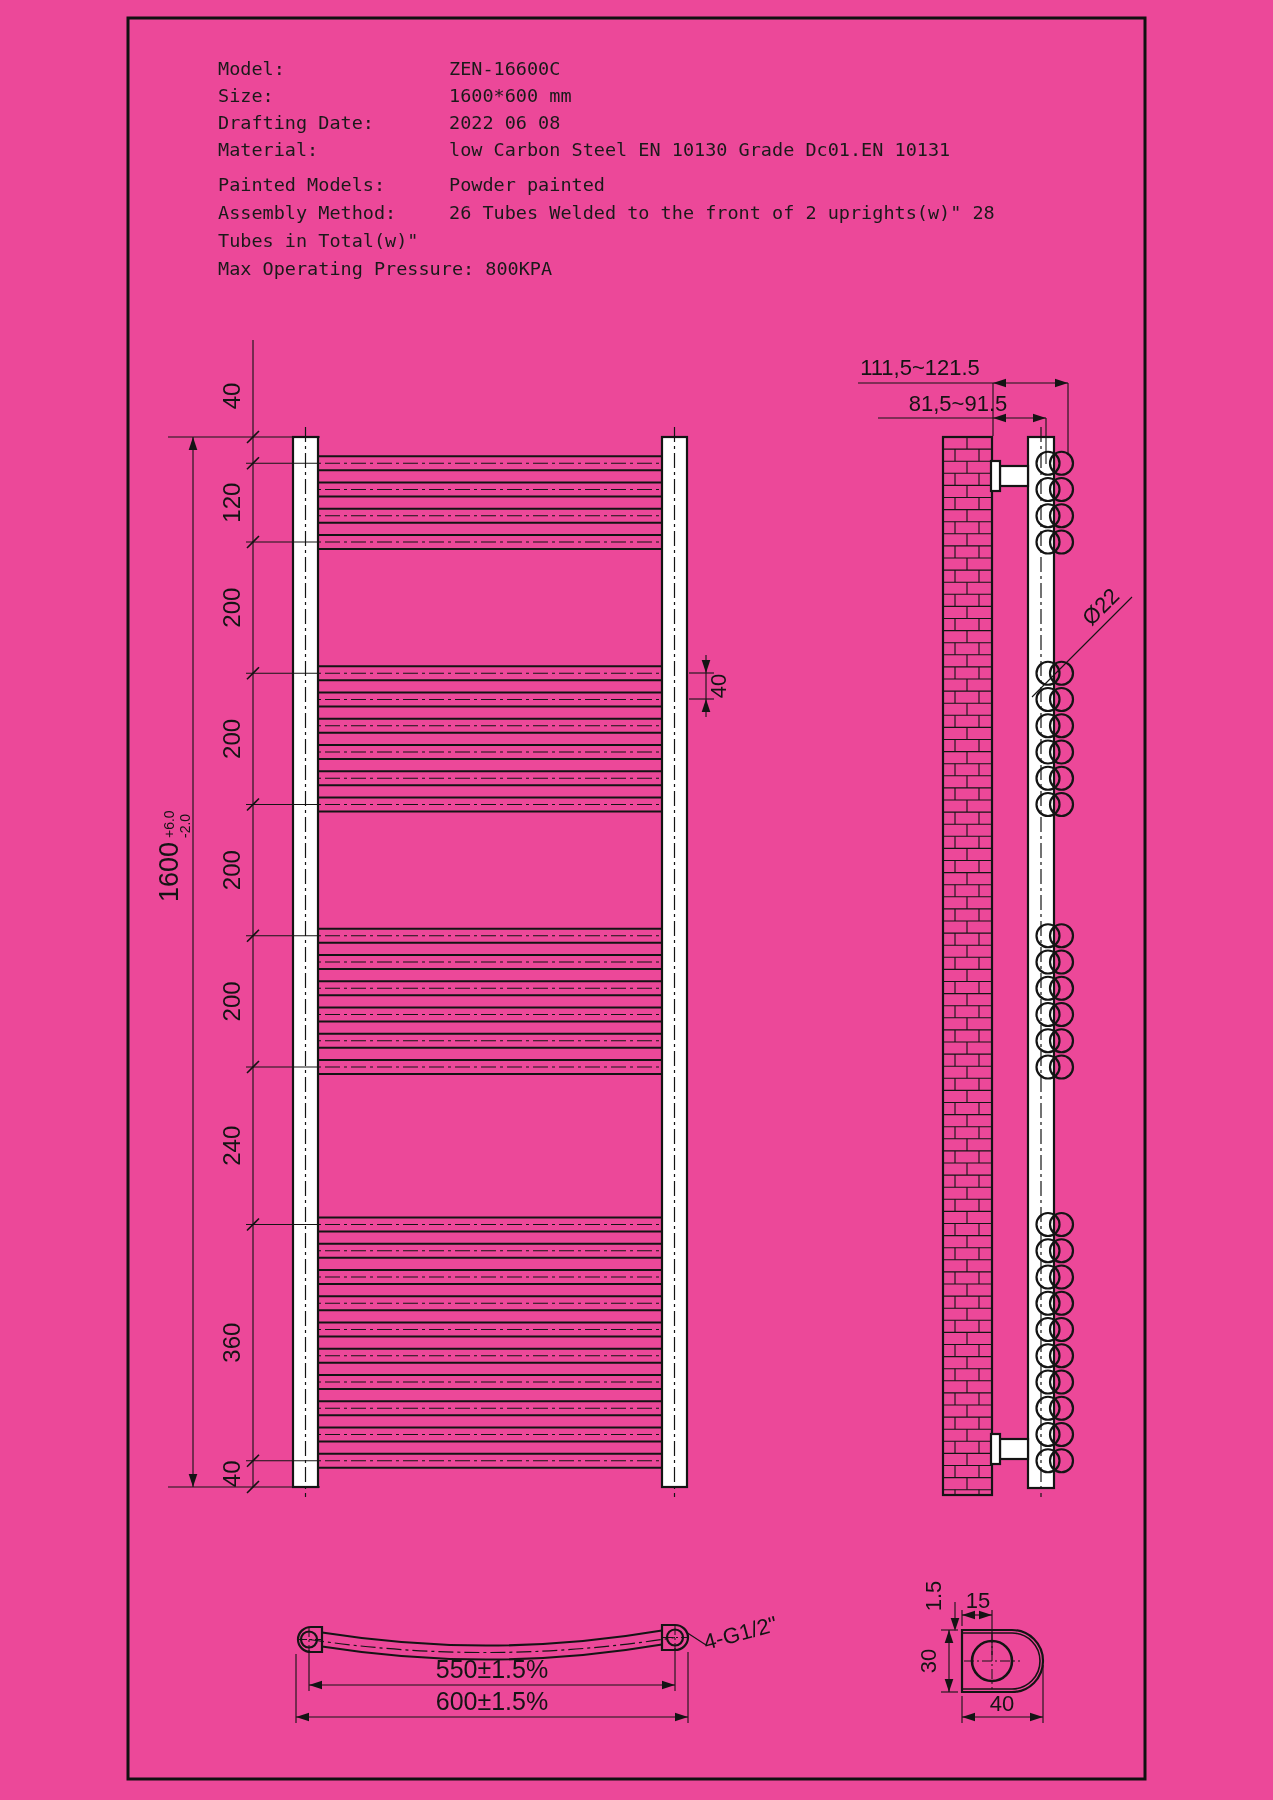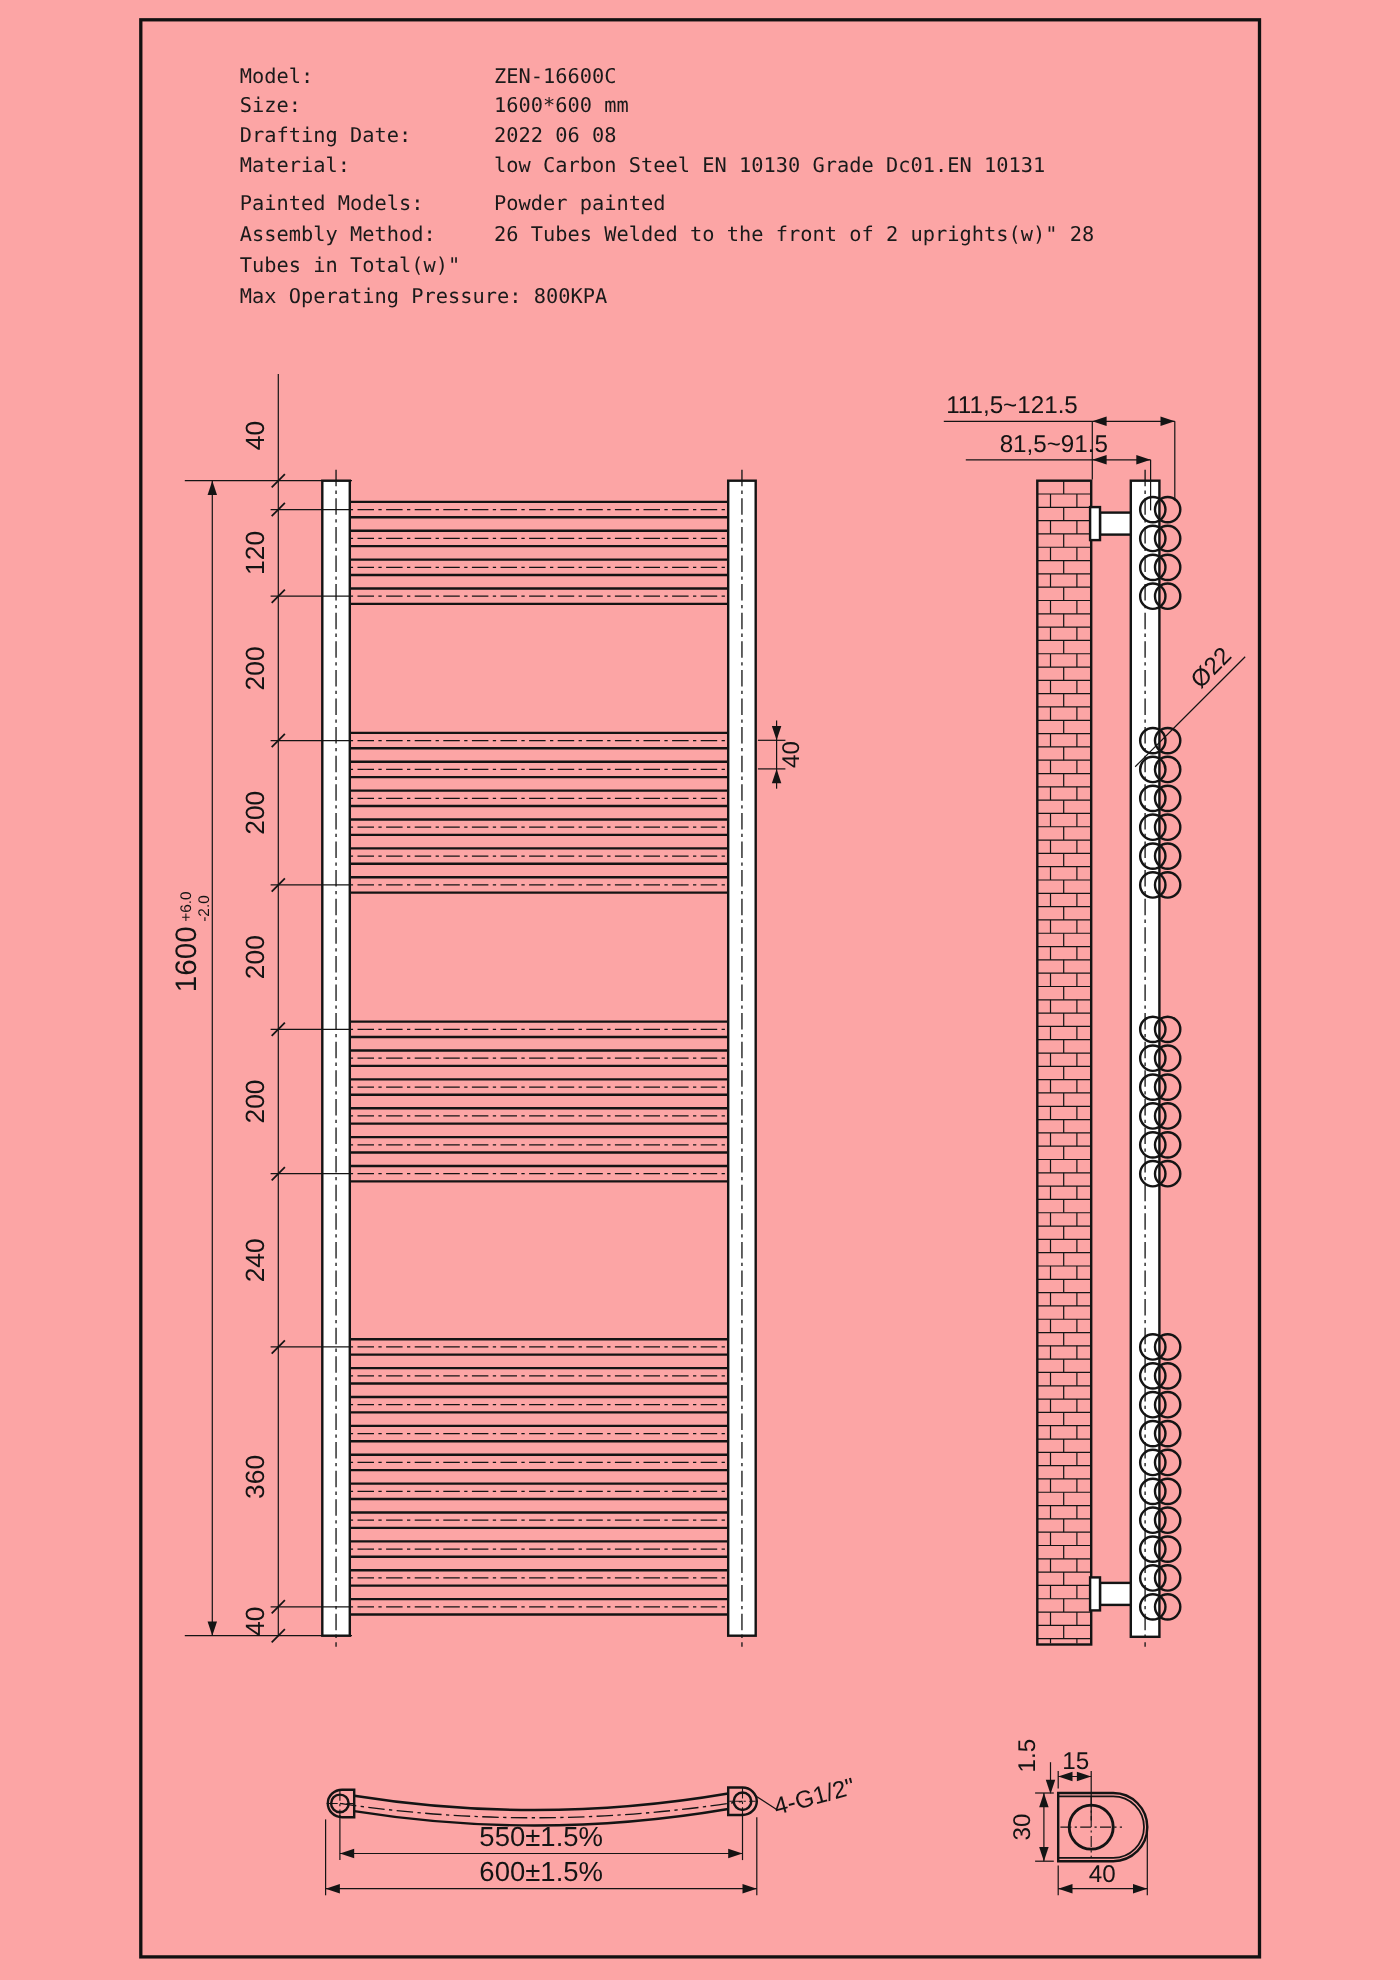--- a/index.html
+++ b/index.html
@@ -1,16 +1,16 @@
 <!DOCTYPE html>
 <html><head>
 <meta charset="utf-8">
 <style>
   html,body{margin:0;padding:0;background:#fff;}
-  #sheet{position:relative;width:1273px;height:1800px;background:#fca5a5;overflow:hidden;}
+  #sheet{position:relative;width:1273px;height:1800px;background:#ec4899;overflow:hidden;}
   svg{display:block;}
   .ln2{stroke:#141414;stroke-width:2.2;fill:none;}
   .ln25{stroke:#141414;stroke-width:2.6;fill:none;}
   .ln1{stroke:#141414;stroke-width:1.1;fill:none;}
   .ln15{stroke:#141414;stroke-width:1.6;fill:none;}
   .cl{stroke:#141414;stroke-width:1.2;fill:none;stroke-dasharray:15 4 3 4;}
   .clthin{stroke:#141414;stroke-width:1;fill:none;stroke-dasharray:10 3 2 3;}
   .wht{fill:#fff;stroke:#141414;stroke-width:2.2;}
   .dim{font-family:"Liberation Sans",sans-serif;fill:#141414;}
   .d22{font-size:22px;} .d24{font-size:24px;} .d25{font-size:25px;} .d27{font-size:27px;} .d14{font-size:14px;}

